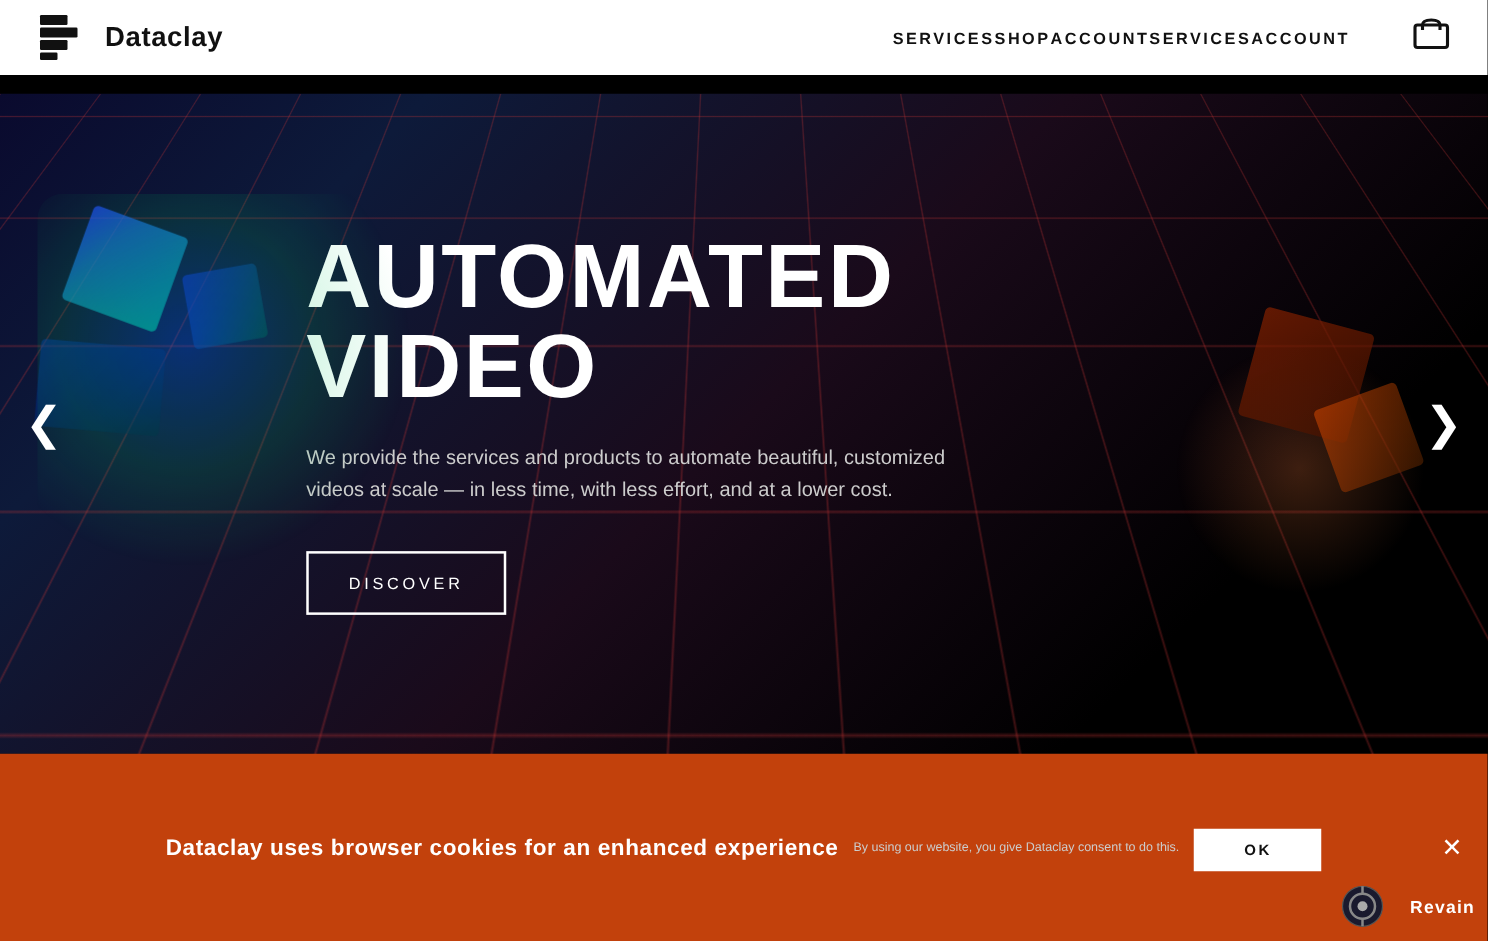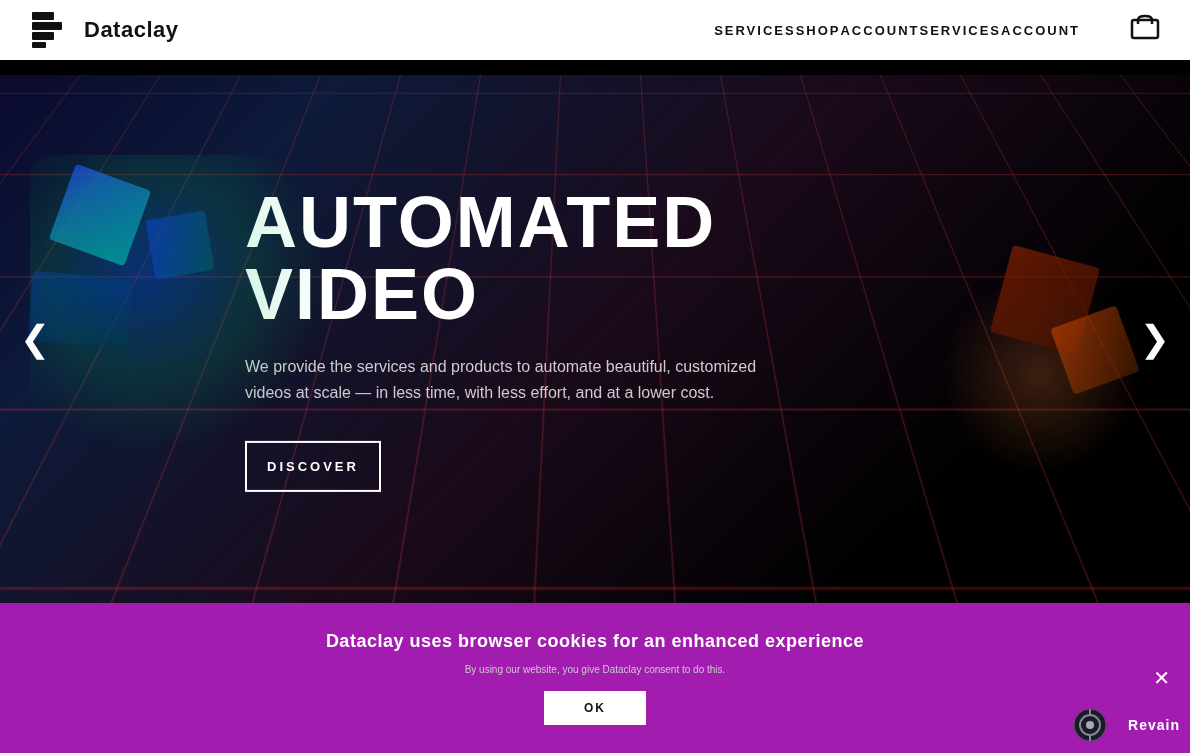--- a/index.html
+++ b/index.html
@@ -105,26 +105,26 @@
     }
     #hero-subtitle {
       font-size: 16px;
       color: #ccc;
       line-height: 1.6;
       margin-bottom: 36px;
       max-width: 520px;
     }
     #discover-btn {
       display: inline-block;
-      padding: 16px 20px;
+      padding: 16px 32px;
       border: 2px solid #fff;
       color: #fff;
       background: transparent;
       font-size: 13px;
-      font-weight: 700;
+      font-weight: 400;
       letter-spacing: 3px;
       cursor: pointer;
       text-transform: uppercase;
     }
 
     
     #prev-arrow, #next-arrow {
       position: absolute;
       top: 50%;
       transform: translateY(-50%);
@@ -136,24 +136,24 @@
       user-select: none;
     }
     #prev-arrow { left: 10px; }
     #next-arrow { right: 10px; }
 
     
     #cookie-banner {
       position: absolute;
       bottom: 0; left: 0; right: 0;
       height: 150px;
-      background: #a21caf;
-      color: #fff;
-      display: flex;
-      flex-direction: column;
+      background: #c2410c;
+      color: #fff;
+      display: flex;
+      flex-direction: row;
       align-items: center;
       justify-content: center;
       gap: 12px;
       z-index: 200;
     }
     #cookie-title {
       font-size: 18px;
       font-weight: 700;
       letter-spacing: 0.5px;
     }

